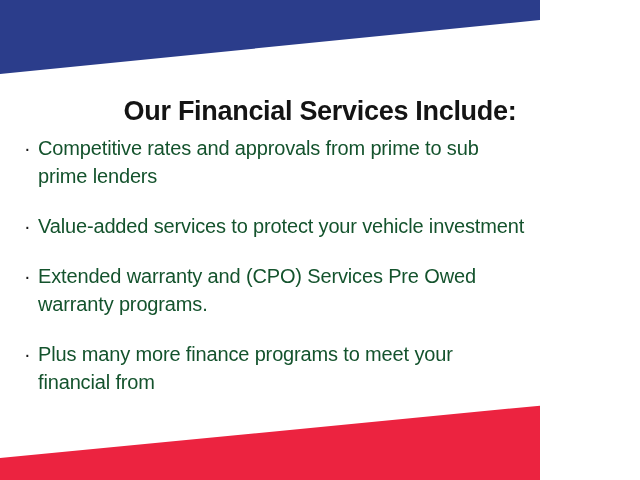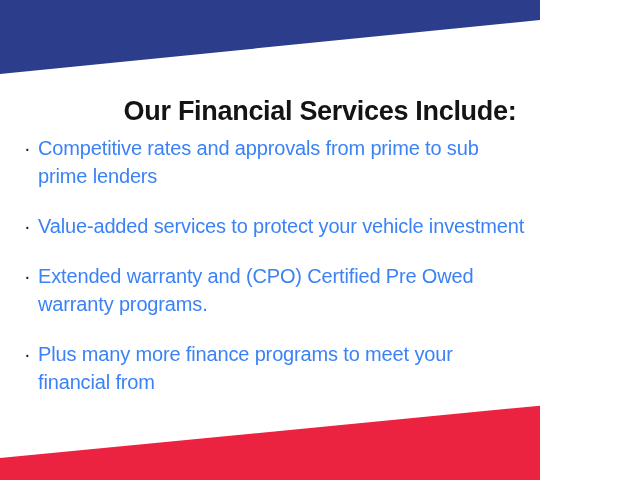--- a/index.html
+++ b/index.html
@@ -77,21 +77,21 @@
     width: 14px;
     font-size: 20px;
     line-height: 28px;
     color: #1a1a1a;
     text-align: left;
   }
   .bullet-text {
     flex: 1 1 auto;
     font-size: 20px;
     line-height: 28px;
-    color: #3b82f6;
+    color: #14532d;
     letter-spacing: -0.15px;
     white-space: pre-line;
   }
 </style>
 </head>
 <body>
 
 <div id="slide">
 
   <div id="band-top">
@@ -110,21 +110,21 @@
 prime lenders</span>
     </li>
 
     <li class="bullet-item">
       <span class="bullet-marker">·</span>
       <span class="bullet-text">Value-added services to protect your vehicle investment</span>
     </li>
 
     <li class="bullet-item">
       <span class="bullet-marker">·</span>
-      <span class="bullet-text">Extended warranty and (CPO) Certified Pre Owed
+      <span class="bullet-text">Extended warranty and (CPO) Services Pre Owed
 warranty programs.</span>
     </li>
 
     <li class="bullet-item">
       <span class="bullet-marker">·</span>
       <span class="bullet-text">Plus many more finance programs to meet your
 financial from</span>
     </li>
 
   </ul>

